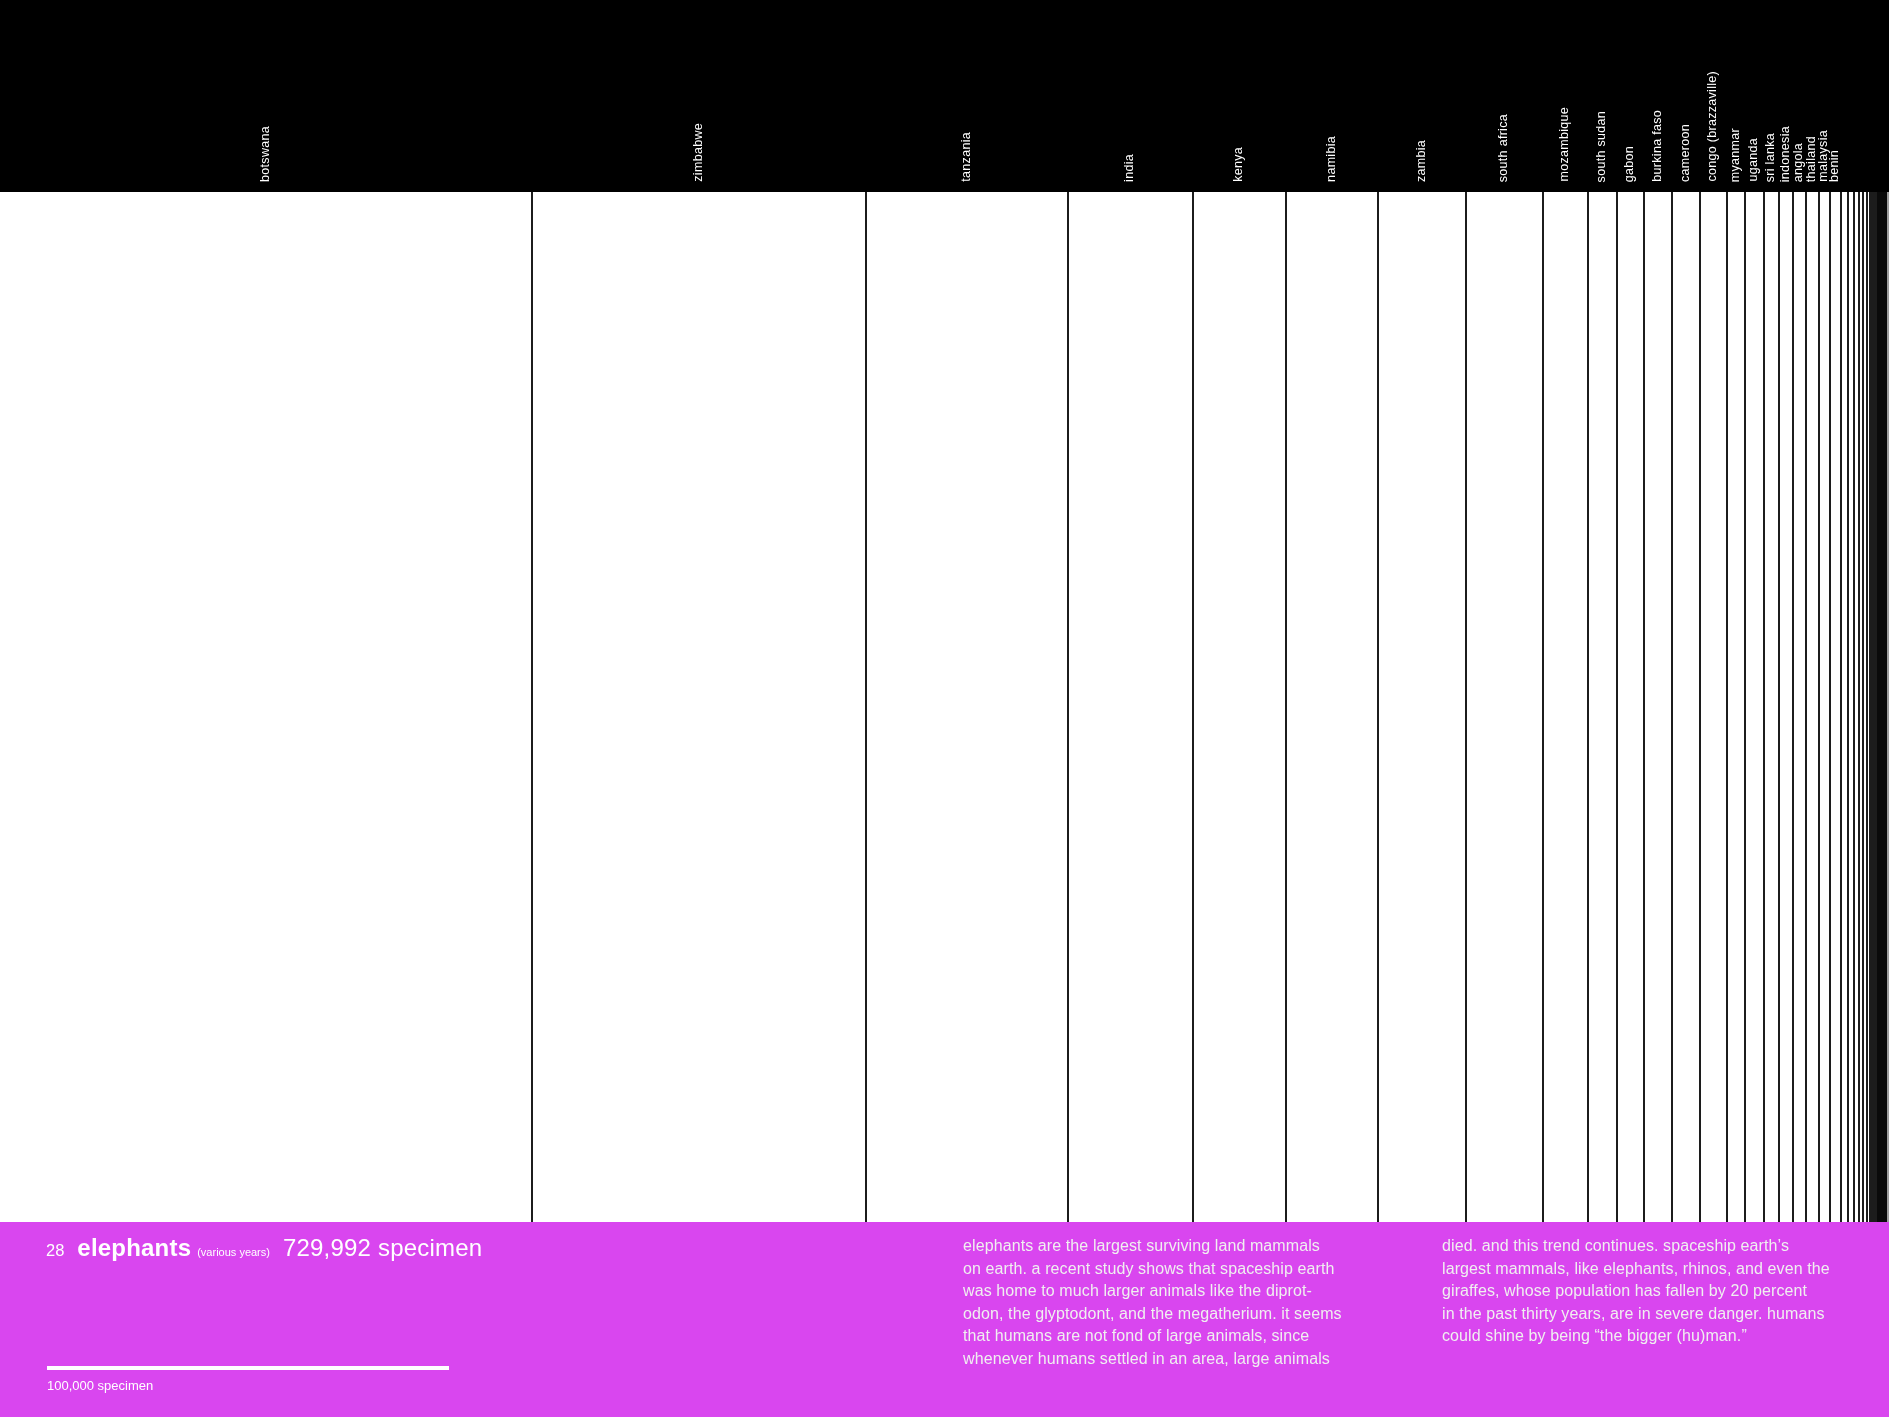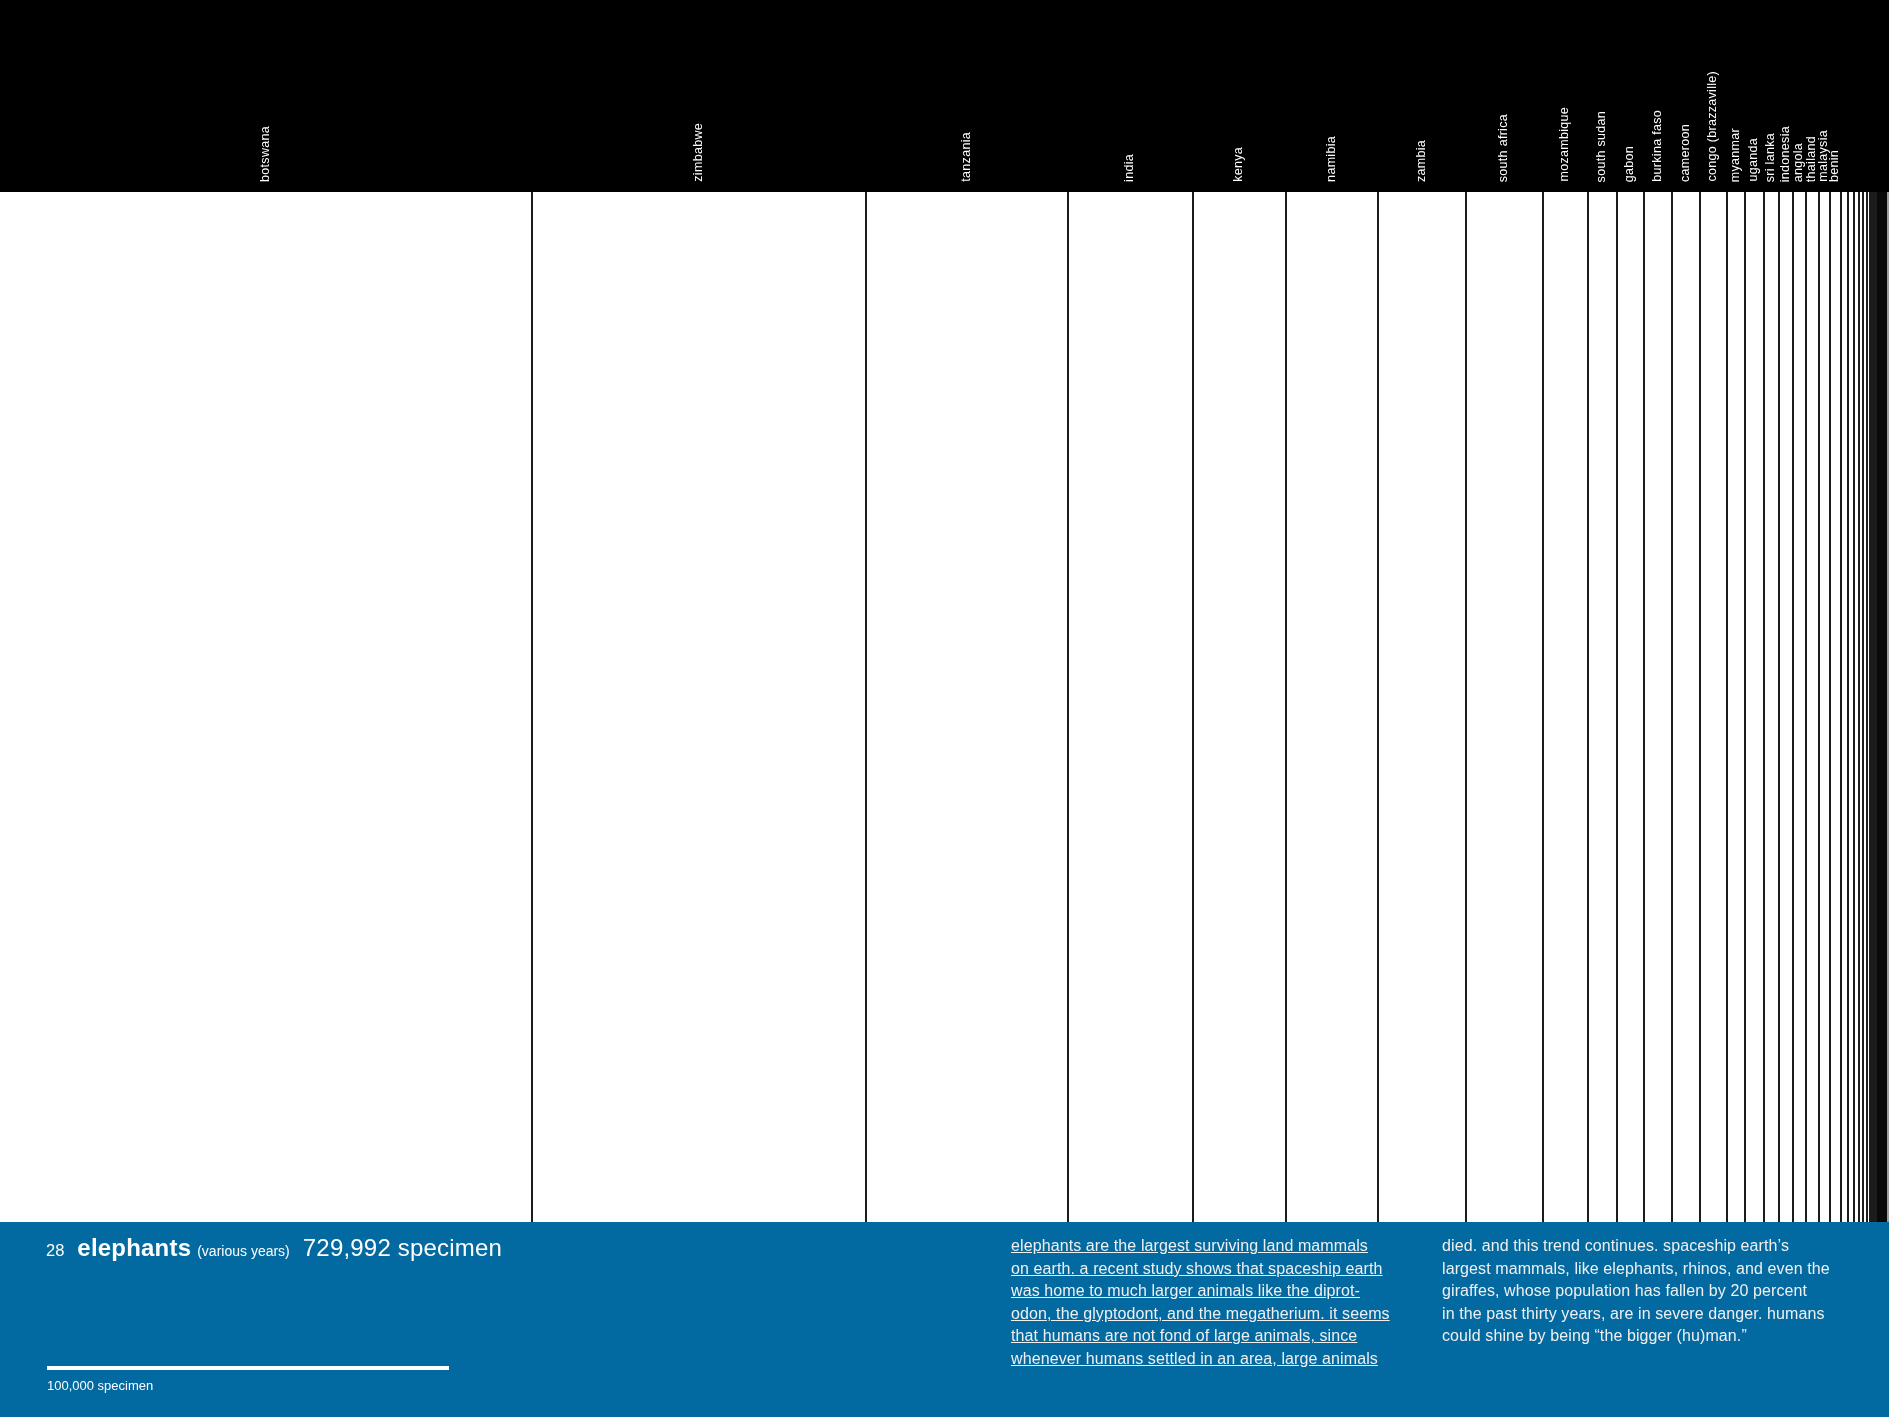--- a/index.html
+++ b/index.html
@@ -13,33 +13,33 @@
   .col-label{
     position:absolute;bottom:10px;color:#fff;font-size:12.5px;letter-spacing:.3px;
     writing-mode:vertical-rl;transform:rotate(180deg);white-space:nowrap;
     line-height:17px;width:17px;
   }
   
   .chart{position:absolute;left:0;top:192px;width:1889px;height:1030px;background:#fff;}
   .divider{position:absolute;top:0;bottom:0;width:1.5px;background:#1c1c1c;}
   .tail-band{position:absolute;top:0;bottom:0;}
   
-  .footer{position:absolute;left:0;top:1222px;width:1889px;height:195px;background:#0369a1;color:#fff;}
+  .footer{position:absolute;left:0;top:1222px;width:1889px;height:195px;background:#d946ef;color:#fff;}
   .title-row{position:absolute;left:46px;top:12px;display:flex;align-items:baseline;white-space:nowrap;}
   .page-num{font-size:16.5px;margin-right:13px;}
   .page-title{font-size:24px;font-weight:bold;margin-right:6px;letter-spacing:.2px;}
-  .page-subtitle{font-size:14px;margin-right:13px;}
+  .page-subtitle{font-size:11px;margin-right:13px;}
   .page-total{font-size:24px;letter-spacing:.2px;}
   .scale-label{position:absolute;left:47px;top:121px;font-size:13px;margin-top:35px;}
   .scale-bar{position:absolute;left:47px;top:144px;width:402px;height:4px;background:#fff;}
   .para{
     position:absolute;top:13px;width:430px;font-size:16px;line-height:22.6px;
     color:#f0f0f0;white-space:pre-line;letter-spacing:.1px;
   }
-  .para1{left:1011px;text-decoration:underline;}
+  .para1{left:963px;}
   .para2{left:1442px;}
 </style>
 </head>
 <body>
 
 <div class="page">
 
   <div class="header">
       <div class="col-label" style="left: 257px;">botswana</div>
       <div class="col-label" style="left: 689.5px;">zimbabwe</div>

